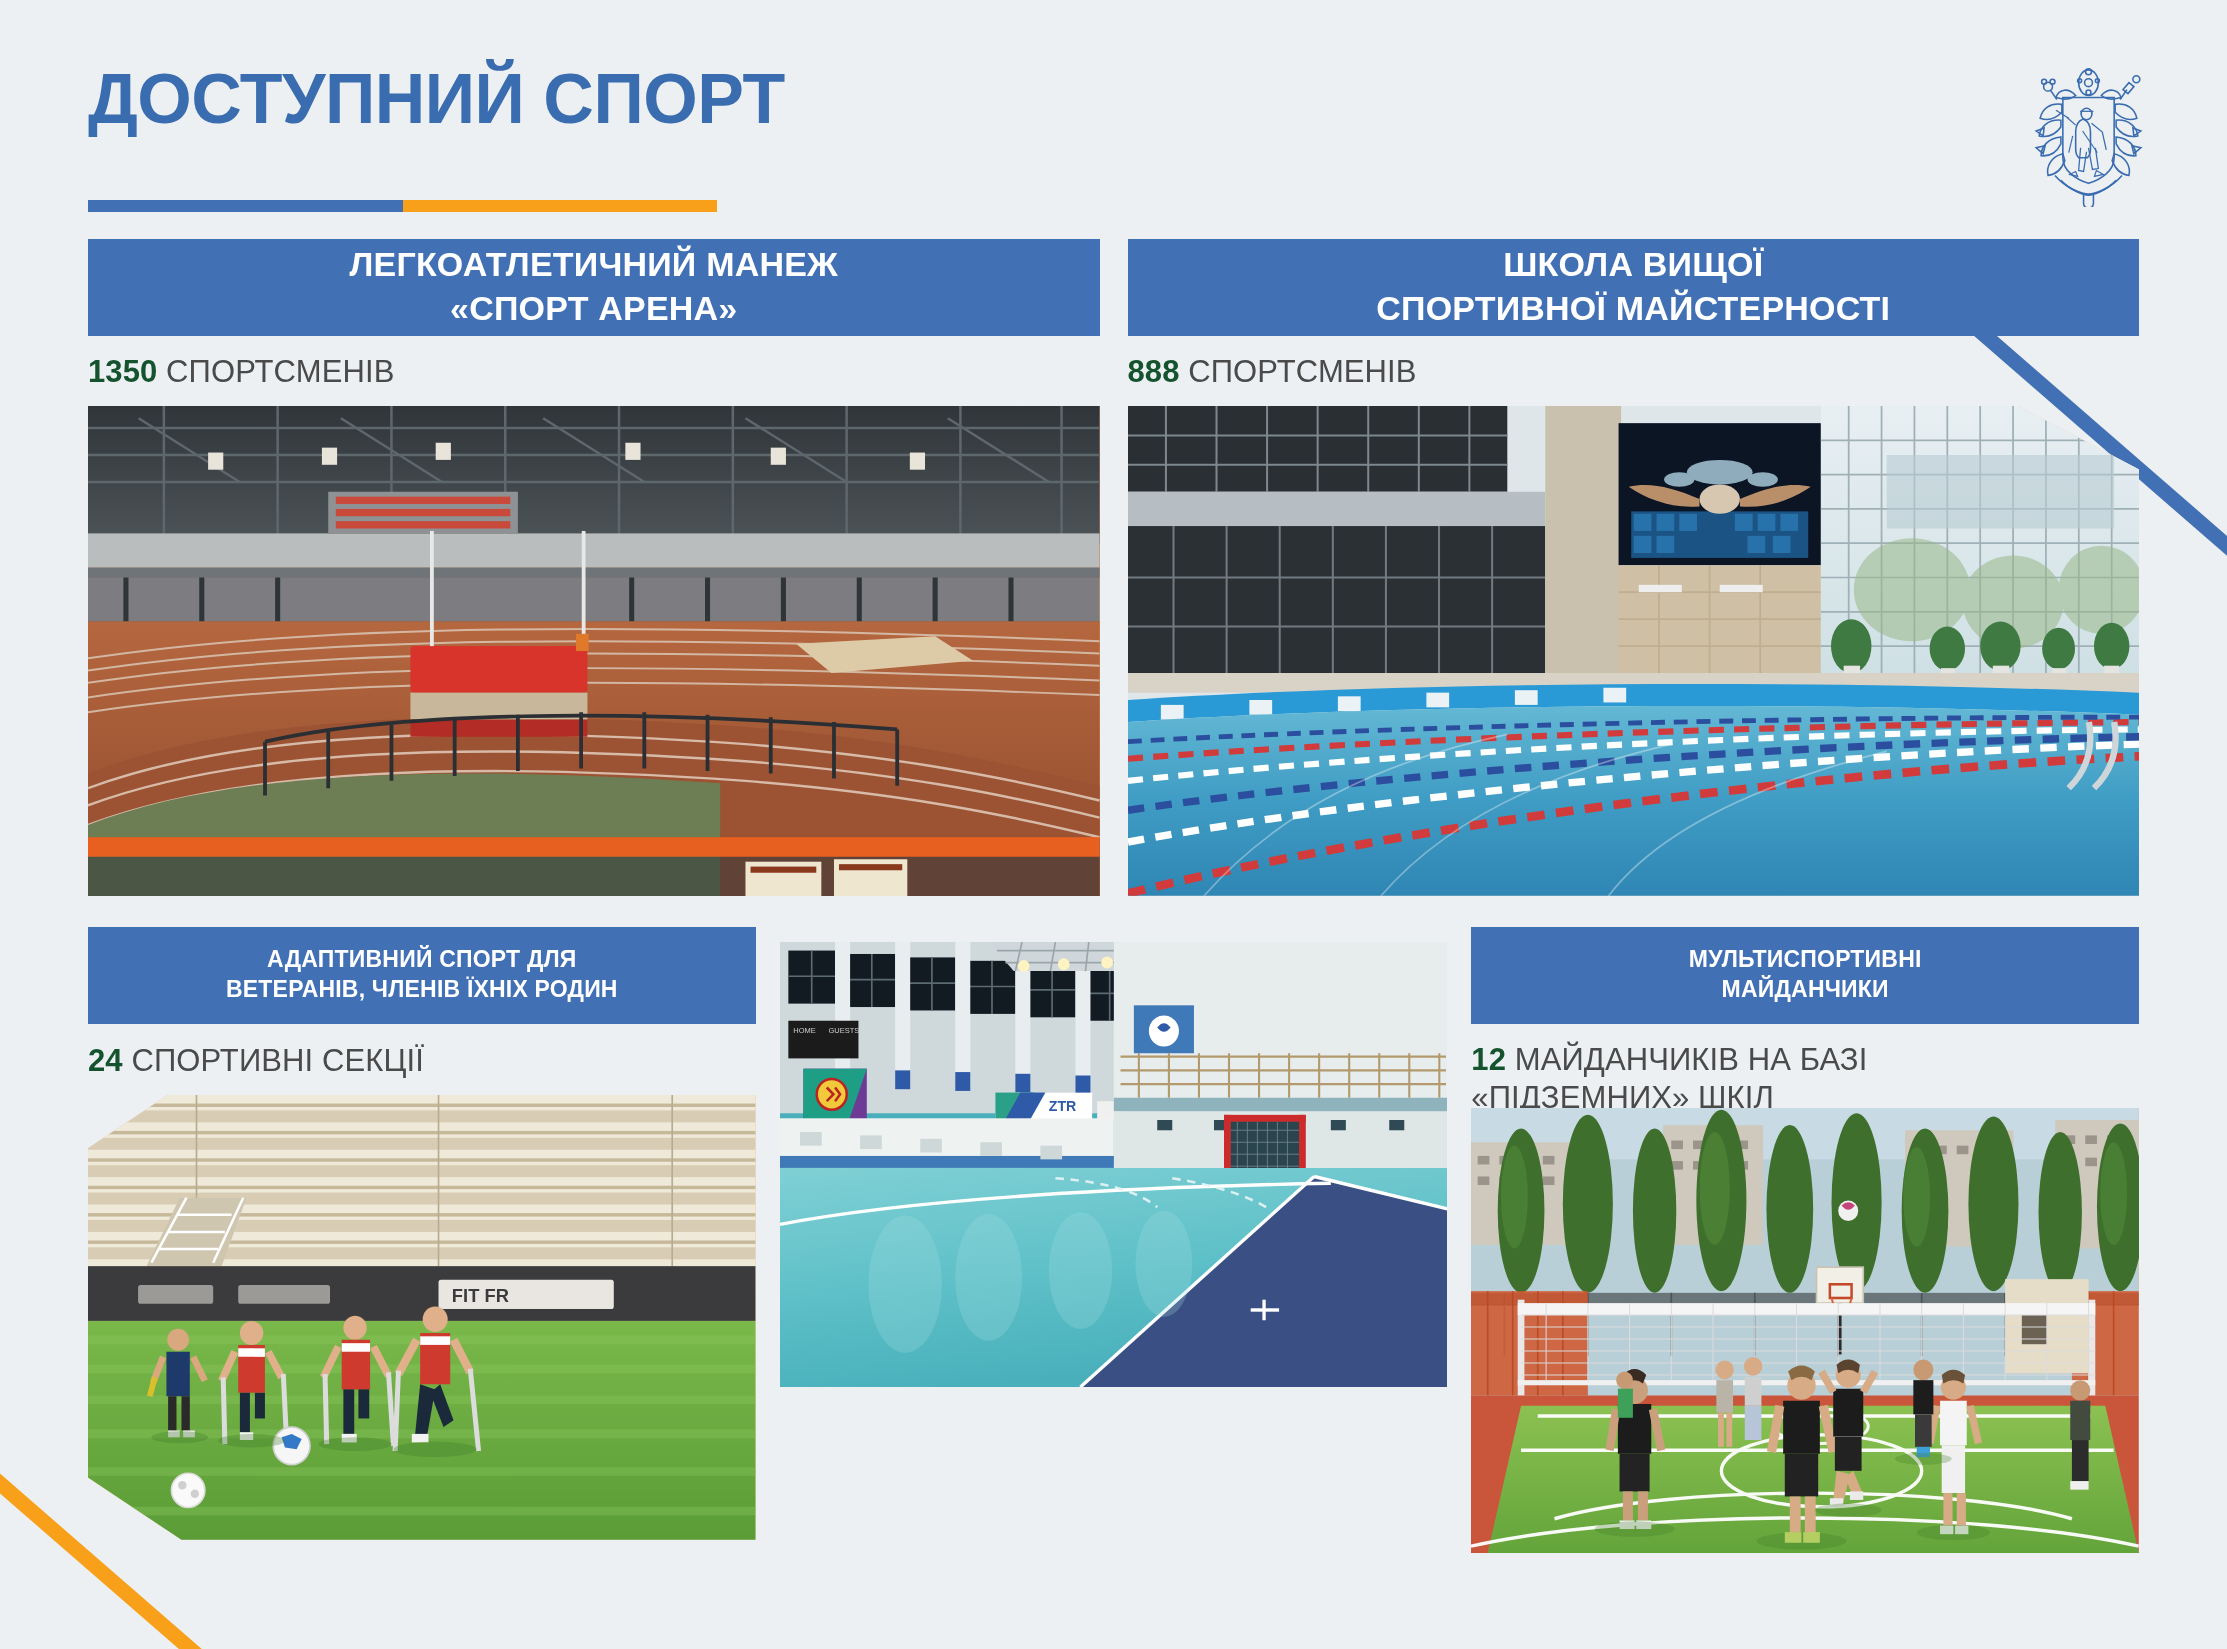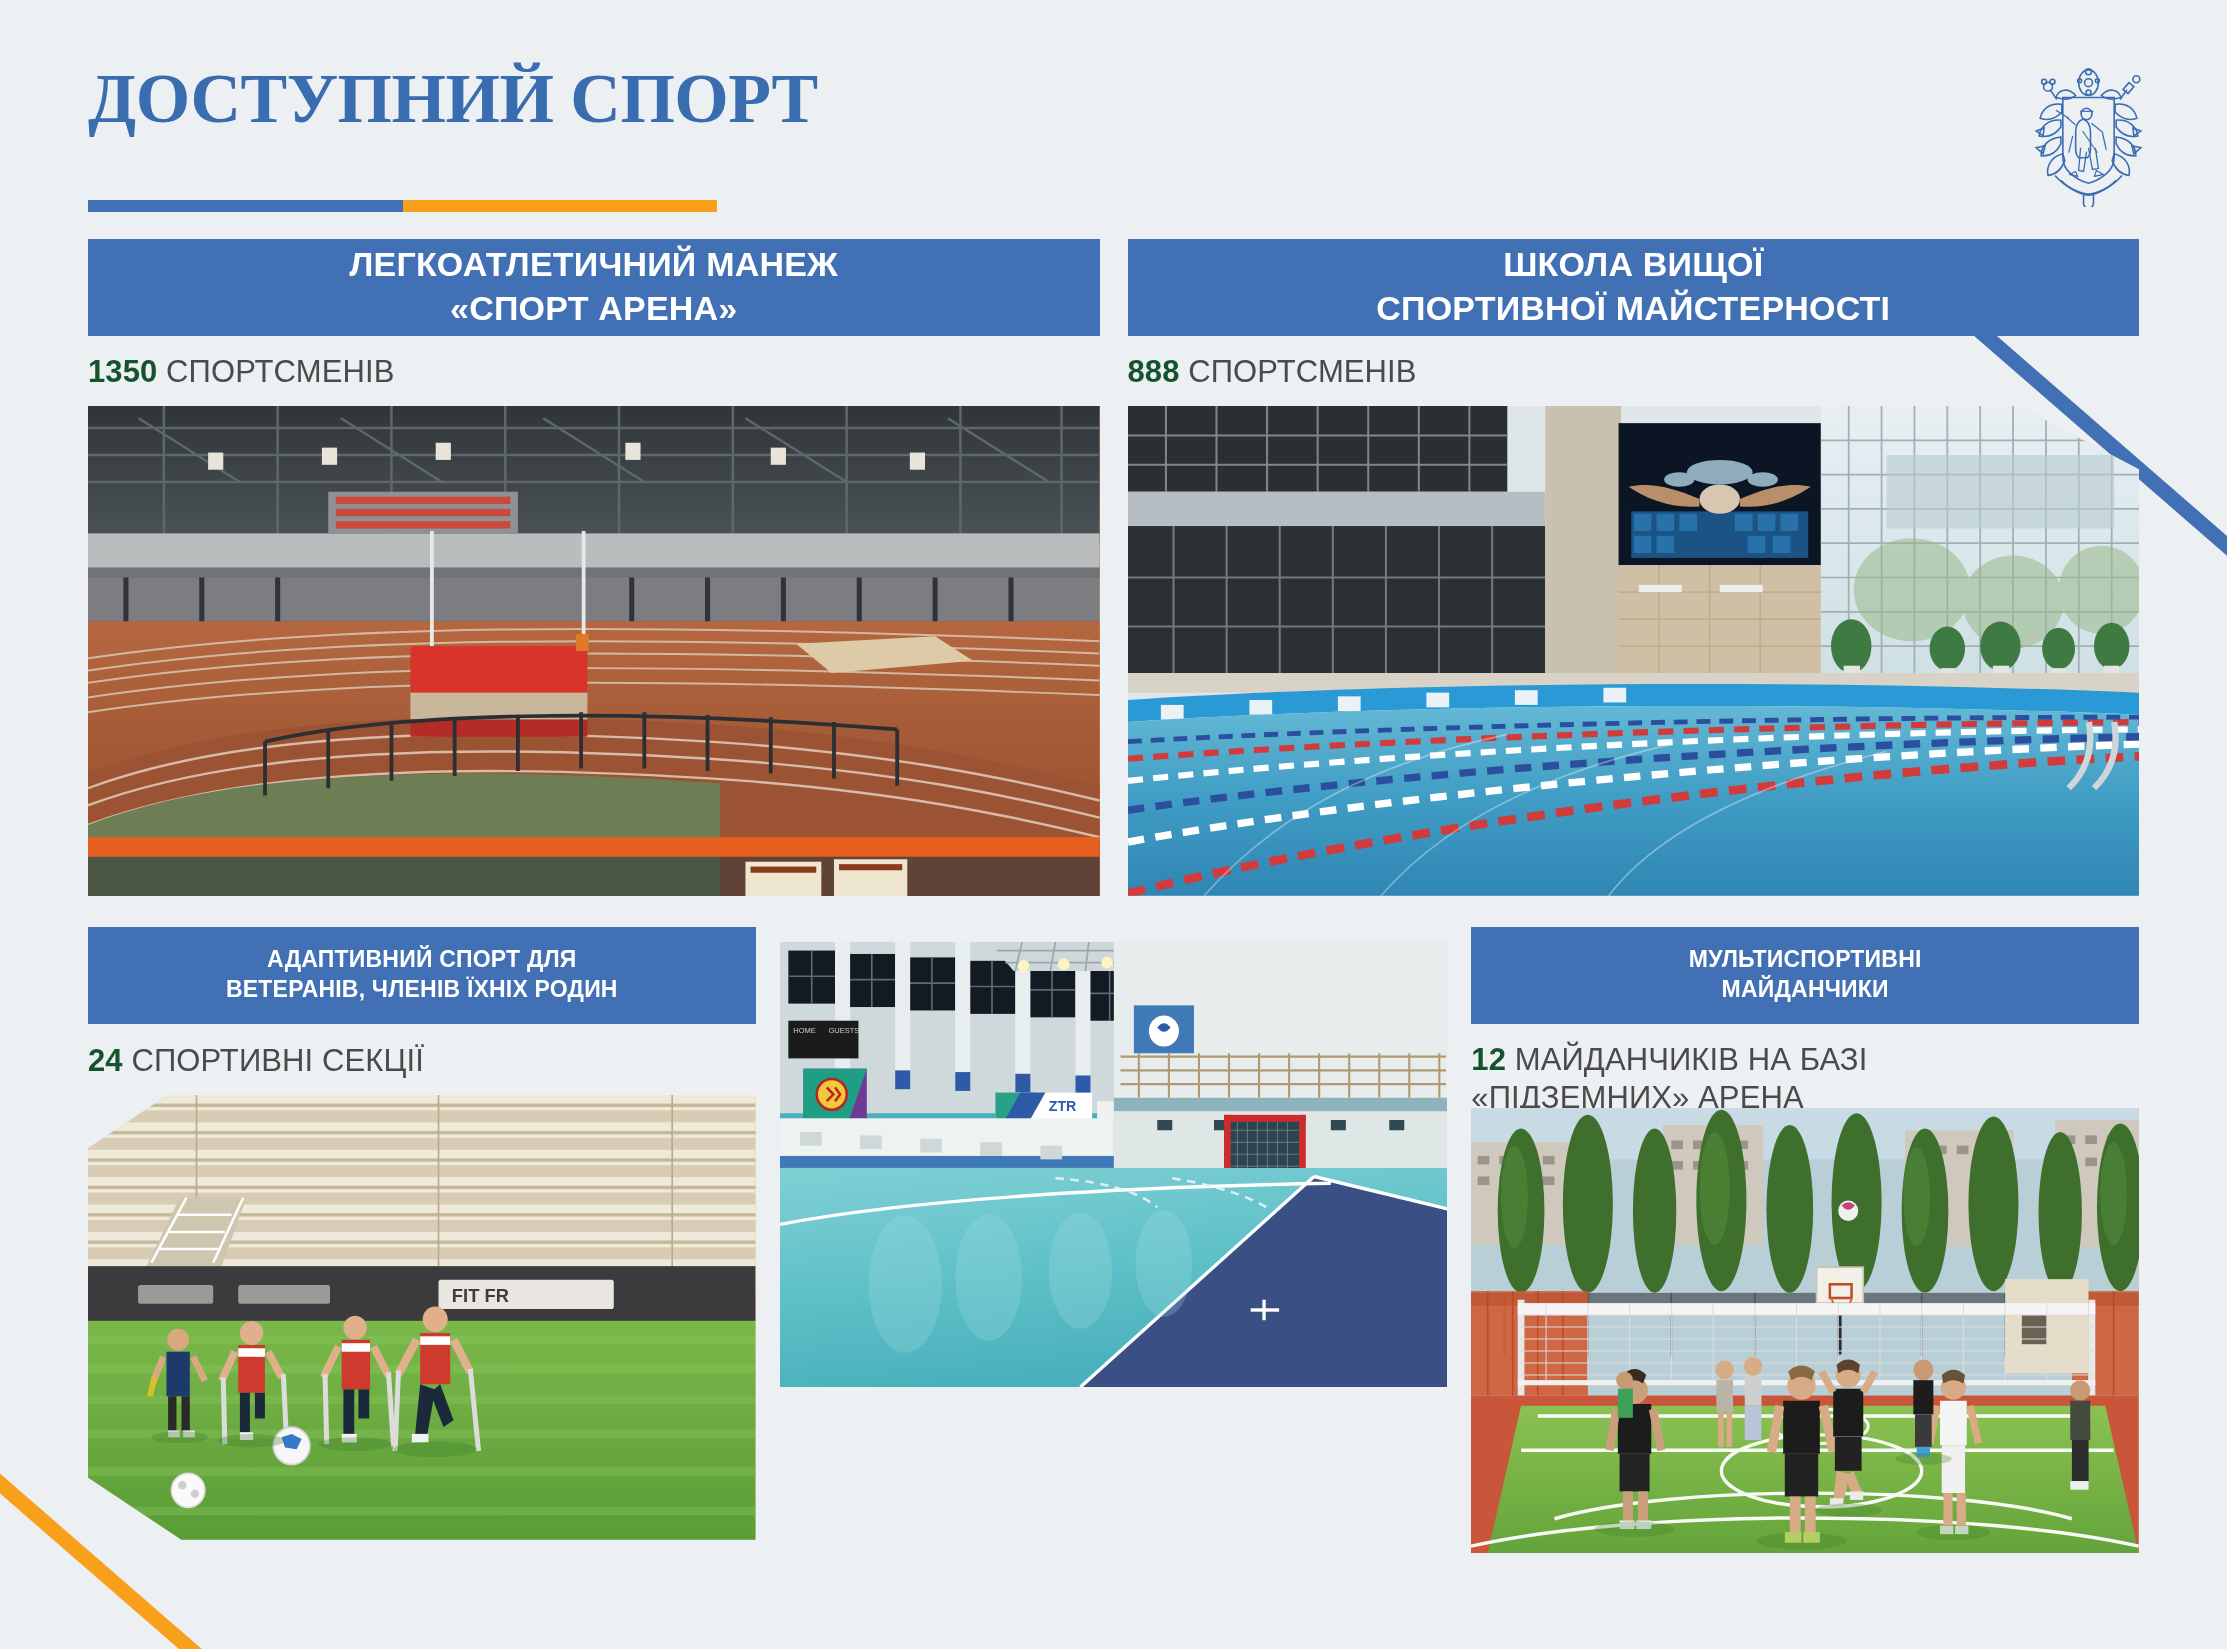--- a/index.html
+++ b/index.html
@@ -28,21 +28,20 @@
     transform: rotate(41deg);
     transform-origin: center;
   }
 
   
   .header {
     position: absolute;
     left: 88px; top: 64px;
     width: 2054px;
     height: 158px;
-    font-family: Liberation Serif, serif;
   }
   .page-title {
     font-size: 70px;
     font-weight: 800;
     letter-spacing: -0.5px;
     color: #3a6cb0;
     line-height: 1;
     font-stretch: condensed;
     transform: scaleX(1.0);
     transform-origin: left top;
@@ -724,21 +723,21 @@
     <div class="card">
       <div class="card-header">
         <span class="hl">МУЛЬТИСПОРТИВНІ</span>
         <span class="hl">МАЙДАНЧИКИ</span>
       </div>
       <div class="card-stat">
         <span class="sl">
           <span class="num">12</span>
           <span>МАЙДАНЧИКІВ НА БАЗІ</span>
         </span>
-        <span class="sl">«ПІДЗЕМНИХ» АРЕНА</span>
+        <span class="sl">«ПІДЗЕМНИХ» ШКІЛ</span>
       </div>
       <div class="photo" style="margin-top:-9px">
         <svg viewBox="0 0 800 520" preserveAspectRatio="none" xmlns="http://www.w3.org/2000/svg">
           <defs>
             <linearGradient id="turfG" x1="0" y1="0" x2="0" y2="1">
               <stop offset="0" stop-color="#8cc152"></stop>
                 <stop offset="1" stop-color="#63a43a"></stop>
             </linearGradient>
           </defs>
           <rect width="800" height="520" fill="#b8cfd8"></rect>

